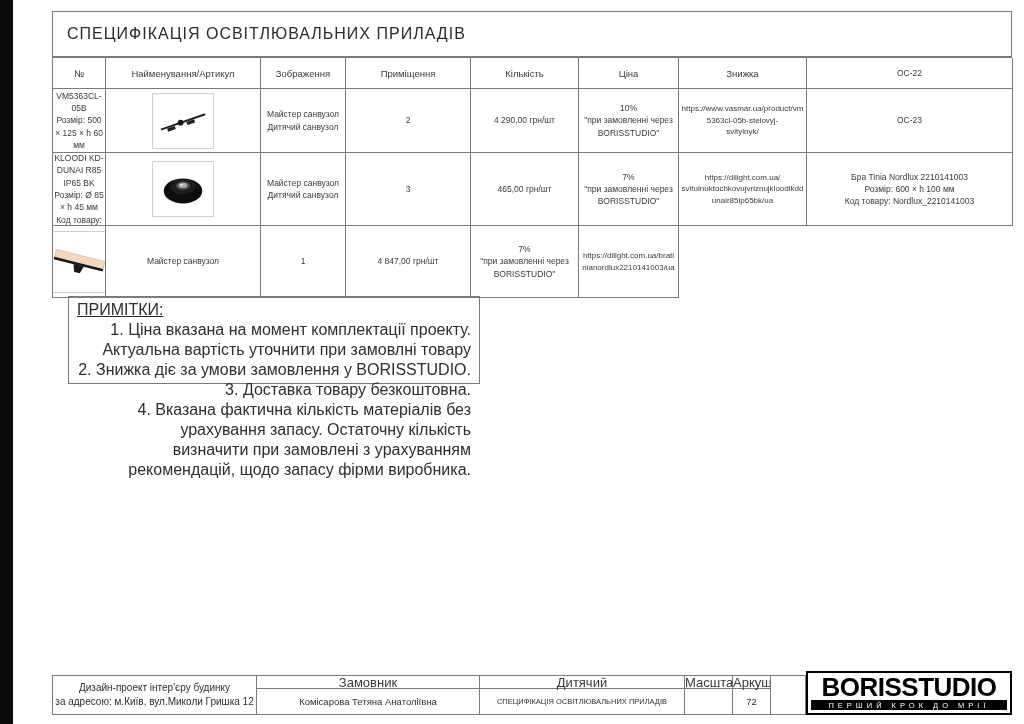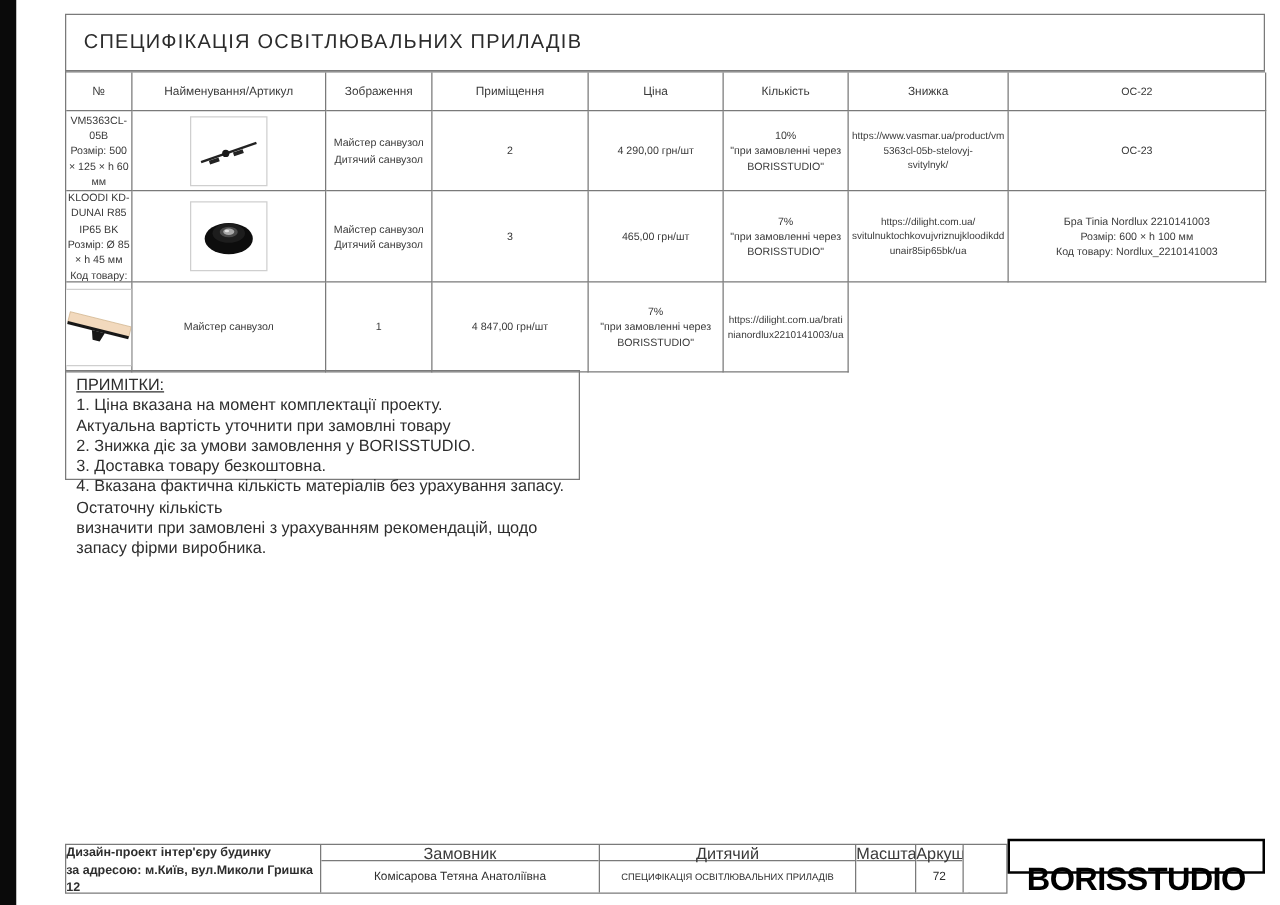--- a/index.html
+++ b/index.html
@@ -19,61 +19,61 @@
   .cell { border-right:1px solid #7a7a7a; border-bottom:1px solid #7a7a7a;
     display:flex; align-items:center; justify-content:center; text-align:center; overflow:hidden; }
   .th { font-size:9.5px; color:#3a3a3a; }
   .td { font-size:8.5px; line-height:1.45; color:#3a3a3a; white-space:pre-line; padding:2px; }
   .url { font-size:8px; word-break:break-all; }
 
   .img-box { width:62px; height:56px; background:#fff; border:1px solid #cfcfcf;
     display:flex; align-items:center; justify-content:center; }
   .img-box.tall { height:62px; }
 
-  .notes-box { position:absolute; left:52px; top:296px; width:412px; height:88px;
-    border:1px solid #7a7a7a; padding:3px 8px; font-size:13px; line-height:1.25; color:#2e2e2e; }
+  .notes-box { position:absolute; left:68px; top:296px; width:412px; height:88px;
+    border:1px solid #7a7a7a; padding:3px 8px; font-size:16px; line-height:1.25; color:#2e2e2e; }
   .notes-heading { text-decoration:underline; }
-  .notes-body { white-space:pre-line; }
+  .notes-body { white-space:pre-line;text-align:right; }
 
   .footer-cells { position:absolute; left:52px; top:675px; width:754px; height:40px;
     border:1px solid #7a7a7a; display:grid; grid-template-columns:204px 223px 205px 48px 38px 34px; }
   .fcol { border-right:1px solid #7a7a7a; display:flex; flex-direction:column; overflow:hidden; }
   .fcol:last-child { border-right:none;margin-top:36px; }
   .flabel { height:13px; line-height:13px; border-bottom:1px solid #7a7a7a;
     font-size:13px; text-align:center; color:#3a3a3a; white-space:nowrap; }
   .fvalue { flex:1; display:flex; align-items:center; justify-content:center;
     font-size:9.5px; text-align:right; color:#2e2e2e; white-space:nowrap; }
   .fvalue.small { font-size:7.5px; }
   .fproject { flex:1; display:flex; align-items:center; justify-content:center;
-    font-size:10px; line-height:1.4; text-align:left; white-space:pre-line; color:#2e2e2e;font-weight:bold; }
+    font-size:10px; line-height:1.4; text-align:center; white-space:pre-line; color:#2e2e2e; }
 
-  .logo-box { position:absolute; left:806px; top:671px; width:206px; height:28px;
-    border:2px solid #000; background:#fff; display:flex; flex-direction:column; padding:17px 3px 3px 3px; }
+  .logo-box { position:absolute; left:806px; top:671px; width:206px; height:44px;
+    border:2px solid #000; background:#fff; display:flex; flex-direction:column; padding:1px 3px 3px 3px; }
   .logo-word { font-size:26px; line-height:26px; font-weight:bold; letter-spacing:-0.5px;
     text-align:center; color:#000; white-space:nowrap; }
   .logo-bar { background:#000; color:#fff; height:11px; line-height:11px; font-size:7.5px;
     letter-spacing:4px; text-align:center; white-space:nowrap; overflow:hidden; }
 </style>
 </head>
 <body>
 
 <div class="black-strip"></div>
 
 <div class="title-box">
   <span>СПЕЦИФІКАЦІЯ ОСВІТЛЮВАЛЬНИХ ПРИЛАДІВ</span>
 </div>
 
 <div class="spec-table">
 
   <div class="cell th">№</div>
   <div class="cell th">Найменування/Артикул</div>
   <div class="cell th">Зображення</div>
   <div class="cell th">Приміщення</div>
+  <div class="cell th">Кількість</div>
   <div class="cell th">Ціна</div>
-  <div class="cell th">Кількість</div>
   <div class="cell th">Знижка</div>
 
   <div class="cell td">ОС-22</div>
   <div class="cell td">Стельовий світильник Vasmar VM5363CL-05B
 Розмір: 500 × 125 × h 60 мм
 Артикул: VM5363CL-05B</div>
   <div class="cell">
     <div class="img-box">
       <svg width="58" height="52" viewBox="0 0 60 54">
         <line x1="7" y1="36" x2="53" y2="20" stroke="#222" stroke-width="2"></line>

